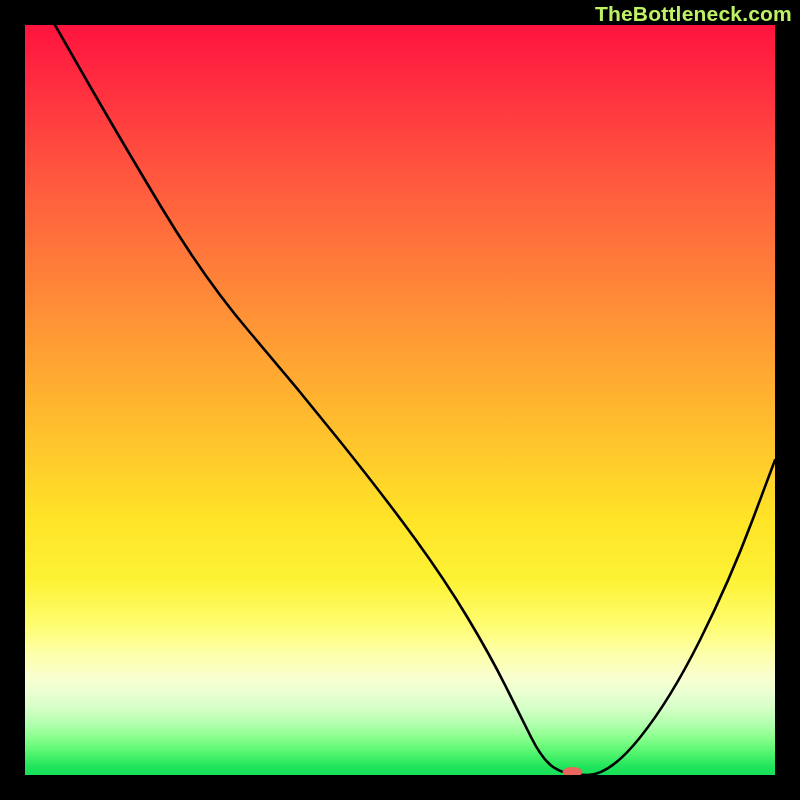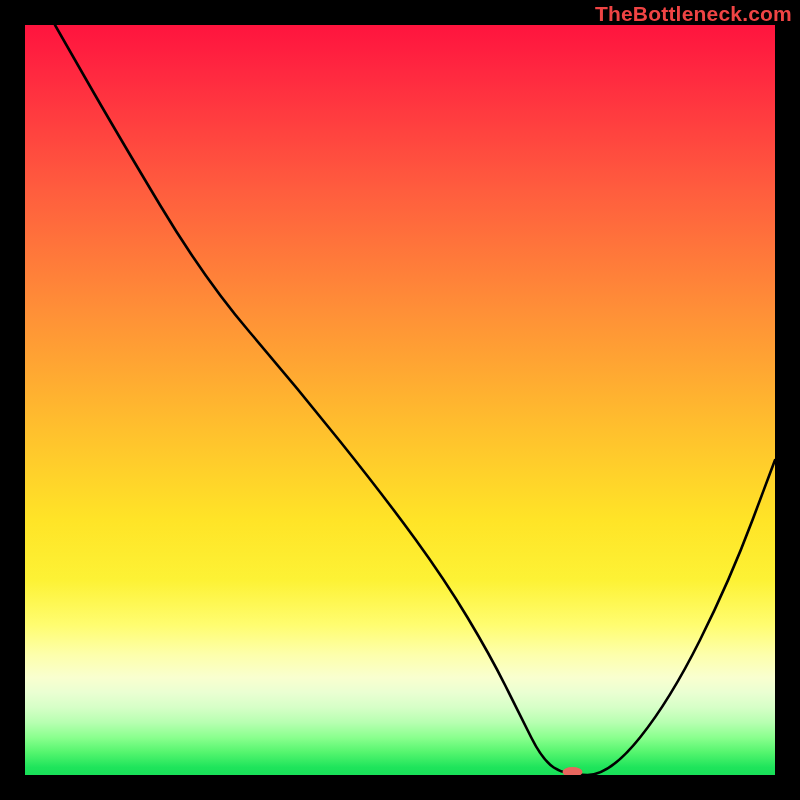--- a/index.html
+++ b/index.html
@@ -56,21 +56,21 @@
     width: 750px;
     height: 750px;
   }
   .watermark {
     position: absolute;
     top: 2px;
     right: 8px;
     font-family: Arial, Helvetica, sans-serif;
     font-size: 21px;
     font-weight: 600;
-    color: #ef4444;
+    color: #bef264;
     letter-spacing: 0.2px;
   }
 </style>
 </head>
 <body>
 
 <div class="frame">
 
   <div class="watermark">TheBottleneck.com</div>
 

